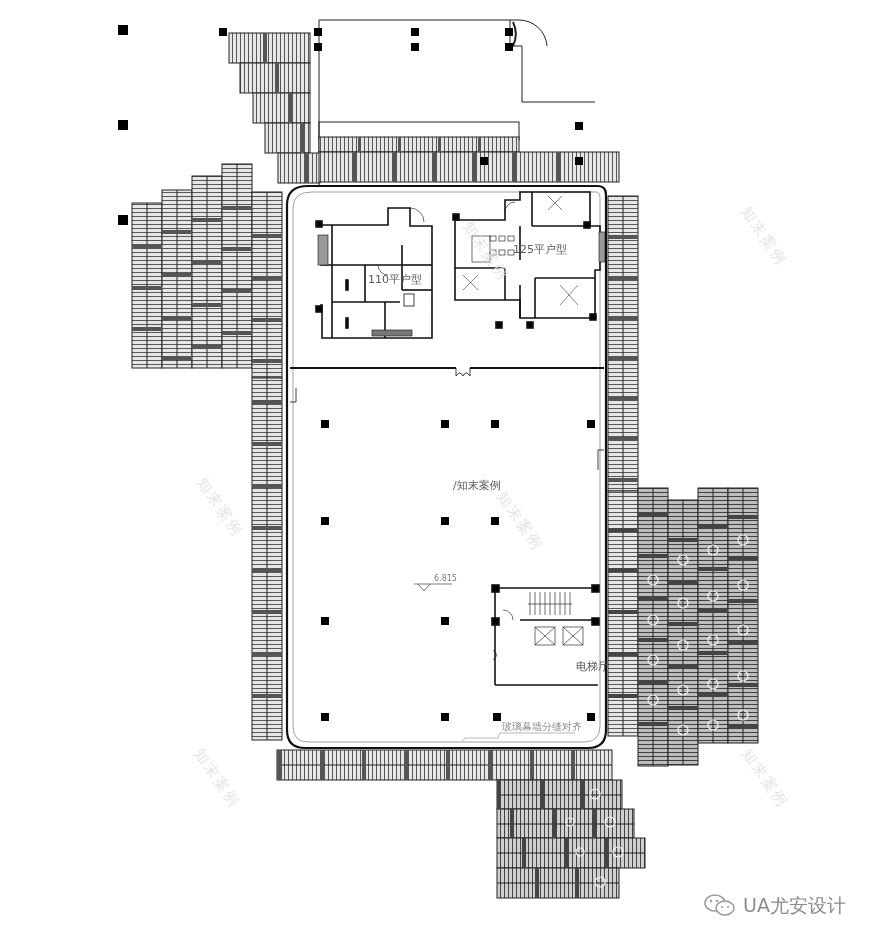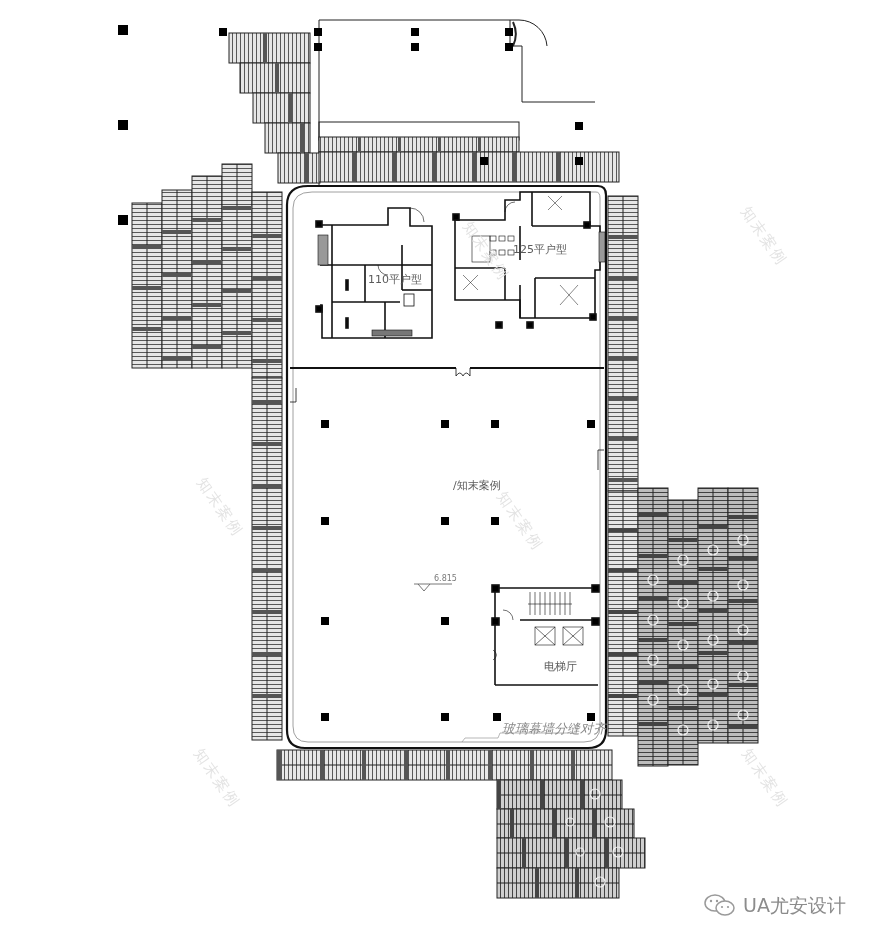--- a/index.html
+++ b/index.html
@@ -1,20 +1,20 @@
 <!DOCTYPE html>
 <html><head>
 <meta charset="utf-8">
 <style>
   html,body{margin:0;padding:0;background:#ffffff;}
   body{width:880px;height:943px;position:relative;overflow:hidden;font-family:"DejaVu Sans",sans-serif;}
   #plan{position:absolute;left:0;top:0;width:880px;height:943px;}
   .lbl{position:absolute;color:#5a5a5a;font-size:12px;white-space:nowrap;font-family:"DejaVu Sans",sans-serif;}
   .lbl.small{font-size:8px;color:#7a7a7a;}
-  .lbl.note{font-size:13px;color:#8a8a8a;font-style:italic;}
+  .lbl.note{font-size:10px;color:#8a8a8a;}
   .wm{position:absolute;color:#e3e3e3;font-size:15px;transform:rotate(55deg);transform-origin:left top;white-space:nowrap;letter-spacing:2px;font-family:"DejaVu Sans",sans-serif;}
   .logo{position:absolute;left:703px;top:893px;display:flex;align-items:flex-end;gap:6px;color:#8c8c8c;font-size:19px;font-family:"DejaVu Sans",sans-serif;}
   .logo svg{display:block}
 </style>
 </head>
 <body>
 
 <svg id="plan" viewBox="0 0 880 943" xmlns="http://www.w3.org/2000/svg">
   <defs>
 
@@ -378,21 +378,21 @@
     <rect x="321" y="713" width="8" height="8"></rect>
       <rect x="441" y="713" width="8" height="8"></rect>
     <rect x="493" y="713" width="8" height="8"></rect>
       <rect x="587" y="713" width="8" height="8"></rect>
   </g>
 </svg>
 
 <div class="lbl" style="left:368px;top:256px;font-size:11px;margin-top:16px;">110平户型</div>
 <div class="lbl" style="left:513px;top:242px;font-size:11px;">125平户型</div>
 <div class="lbl" style="left:453px;top:478px;font-size:11px;">/知末案例</div>
-<div class="lbl" style="left:544px;top:659px;font-size:11px;">电梯厅</div>
+<div class="lbl" style="left:576px;top:659px;font-size:11px;">电梯厅</div>
 <div class="lbl small" style="left:434px;top:574px;">6.815</div>
 <div class="lbl note" style="left:502px;top:720px;">玻璃幕墙分缝对齐</div>
 
 <div class="wm" style="left:752px;top:203px;">知末案例</div>
 <div class="wm" style="left:474px;top:218px;">知末案例</div>
 <div class="wm" style="left:208px;top:474px;">知末案例</div>
 <div class="wm" style="left:508px;top:488px;">知末案例</div>
 <div class="wm" style="left:205px;top:745px;">知末案例</div>
 <div class="wm" style="left:753px;top:745px;">知末案例</div>
 

